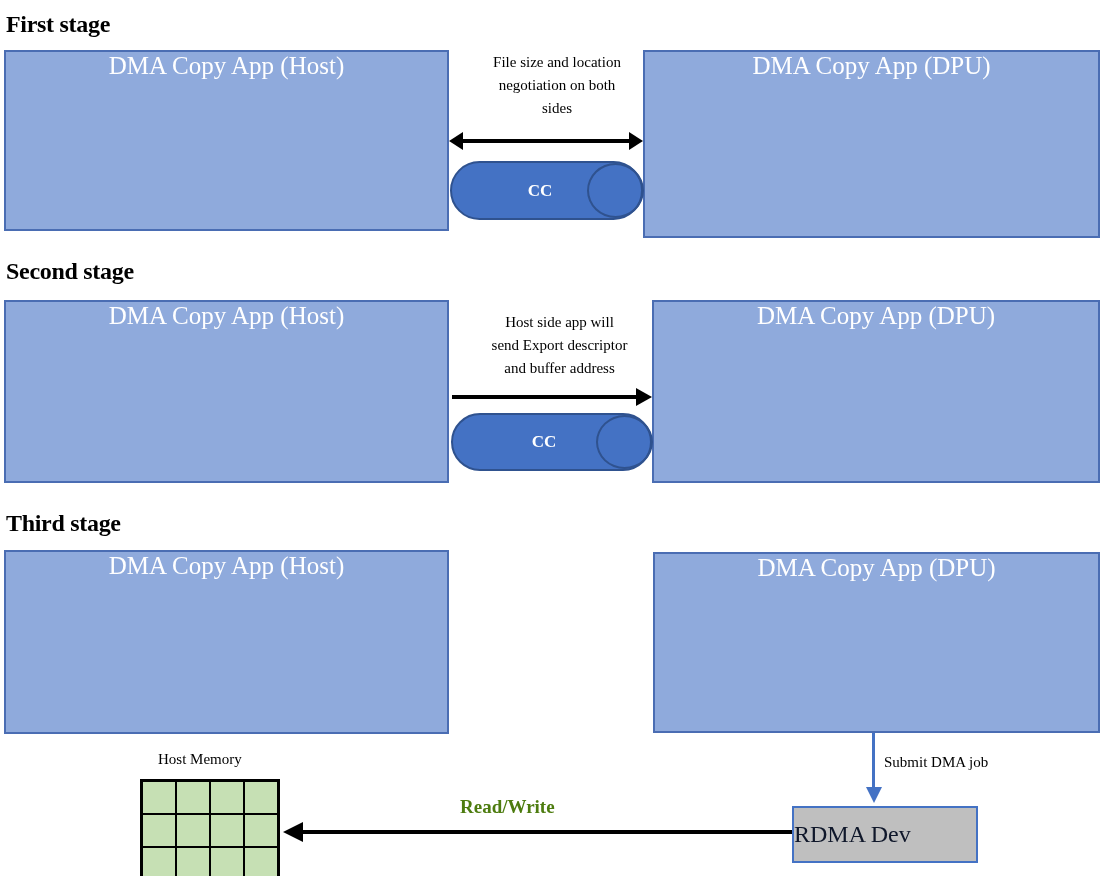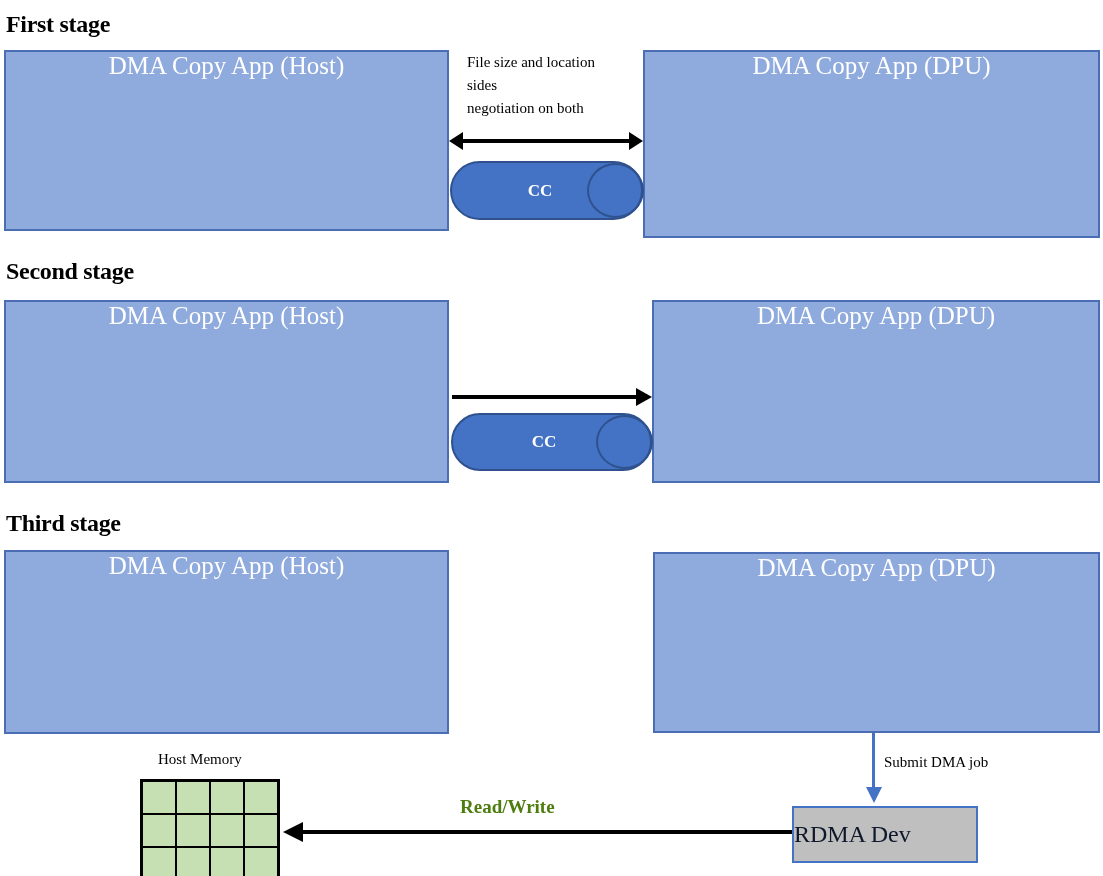--- a/index.html
+++ b/index.html
@@ -10,21 +10,21 @@
   .stage-title {
     position:absolute; font-size:24px; font-weight:700; color:#000;
     letter-spacing:-0.3px; white-space:nowrap;
   }
   .app-box {
     position:absolute; background:#8FAADC; border:2px solid #4a6db3;
     box-sizing:border-box; display:flex; justify-content:center;
     color:#fff; font-size:25px; white-space:nowrap;
   }
   .annotation {
-    position:absolute; color:#000; font-size:15px; line-height:23px;
+    position:absolute; color:#000; font-size:15px; line-height:23px;text-align:center;
   }
   .ann-line { display:block; }
   .hline { position:absolute; background:#000; }
   .tri { position:absolute; width:0; height:0; border-style:solid; border-color:transparent; }
   .capsule {
     position:absolute; background:#4472C4; border:2px solid #2F528F;
     border-radius:30px; box-sizing:border-box;
   }
   .capsule-cc {
     position:absolute; left:0; top:0; height:100%; width:72%;
@@ -64,22 +64,22 @@
   <div class="app-box" style="left:4px;top:40px;width:445px;height:181px">
     <span>DMA Copy App (Host)</span>
   </div>
 
   <div class="app-box" style="left:643px;top:40px;width:457px;height:188px">
     <span>DMA Copy App (DPU)</span>
   </div>
 
   <div class="annotation" style="left:467px;top:41px;width:180px">
     <span class="ann-line">File size and location</span>
+    <span class="ann-line">negotiation on both</span>
     <span class="ann-line">sides</span>
-    <span class="ann-line">negotiation on both</span>
   </div>
 
   <div class="hline" style="left:461px;top:129px;width:172px;height:4px"></div>
   <div class="tri" style="left:449px;top:122px;border-width:9px 14px 9px 0;border-right-color:#000"></div>
   <div class="tri" style="left:629px;top:122px;border-width:9px 0 9px 14px;border-left-color:#000"></div>
 
   <div class="capsule" style="left:450px;top:151px;width:193px;height:59px">
     <span class="capsule-cc">CC</span>
     <span class="capsule-circle"></span>
   </div>
@@ -87,20 +87,25 @@
   <div class="stage-title" style="left:6px;top:248px">Second stage</div>
 
   <div class="app-box" style="left:4px;top:290px;width:445px;height:183px">
     <span>DMA Copy App (Host)</span>
   </div>
 
   <div class="app-box" style="left:652px;top:290px;width:448px;height:183px">
     <span>DMA Copy App (DPU)</span>
   </div>
 
+  <div class="annotation" style="left:467px;top:301px;width:185px">
+    <span class="ann-line">Host side app will</span>
+    <span class="ann-line">send Export descriptor</span>
+    <span class="ann-line">and buffer address</span>
+  </div>
 
   <div class="hline" style="left:452px;top:385px;width:185px;height:4px"></div>
   <div class="tri" style="left:636px;top:378px;border-width:9px 0 9px 16px;border-left-color:#000"></div>
 
   <div class="capsule" style="left:451px;top:403px;width:201px;height:58px">
     <span class="capsule-cc">CC</span>
     <span class="capsule-circle"></span>
   </div>
 
   <div class="stage-title" style="left:6px;top:500px">Third stage</div>

